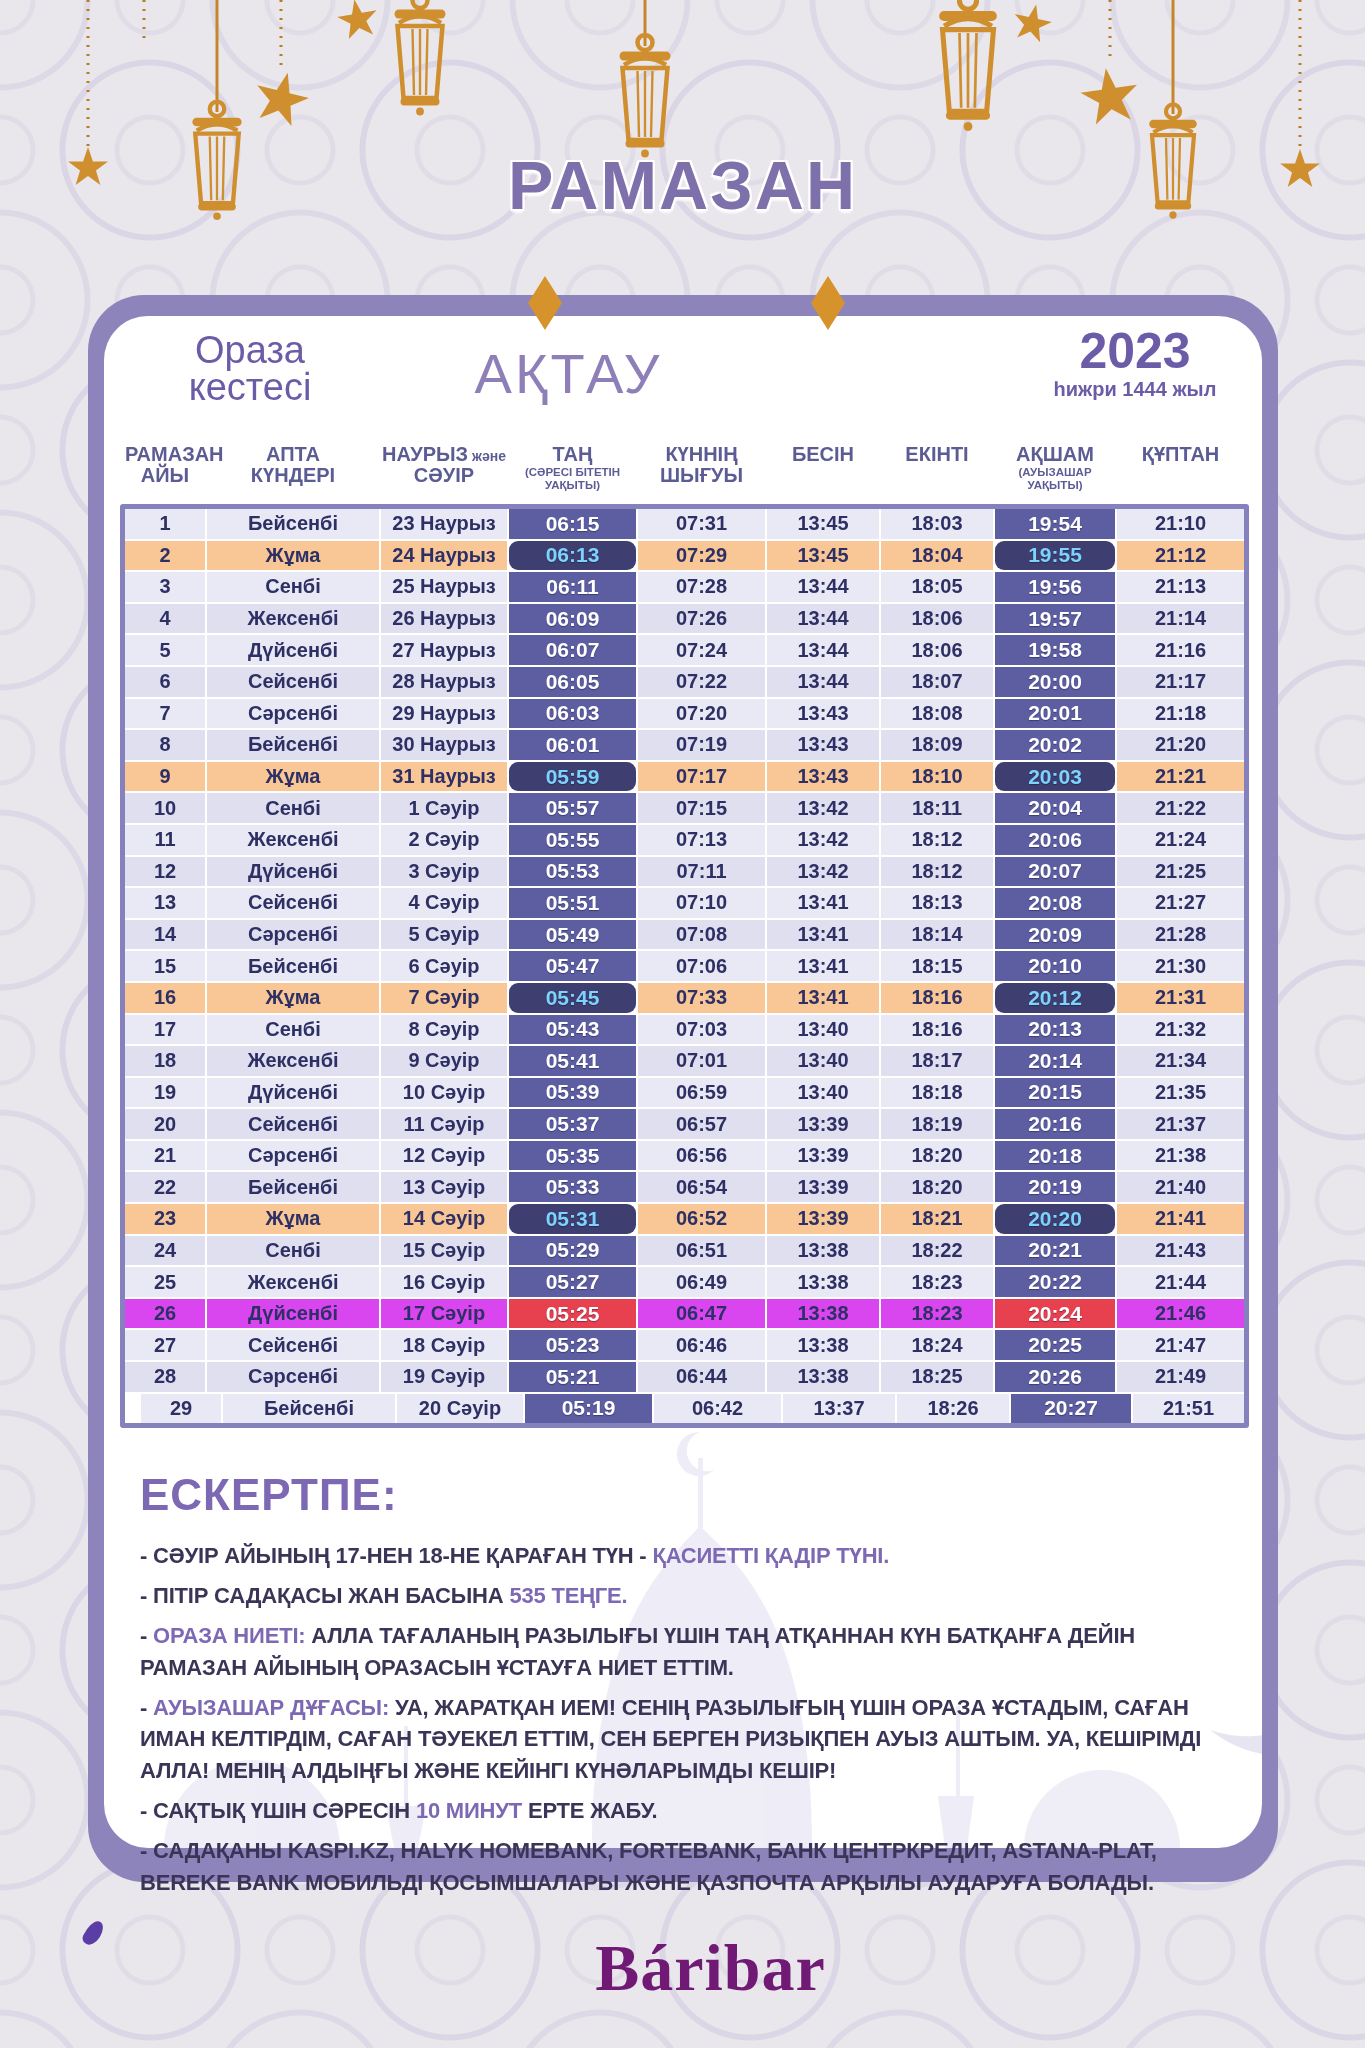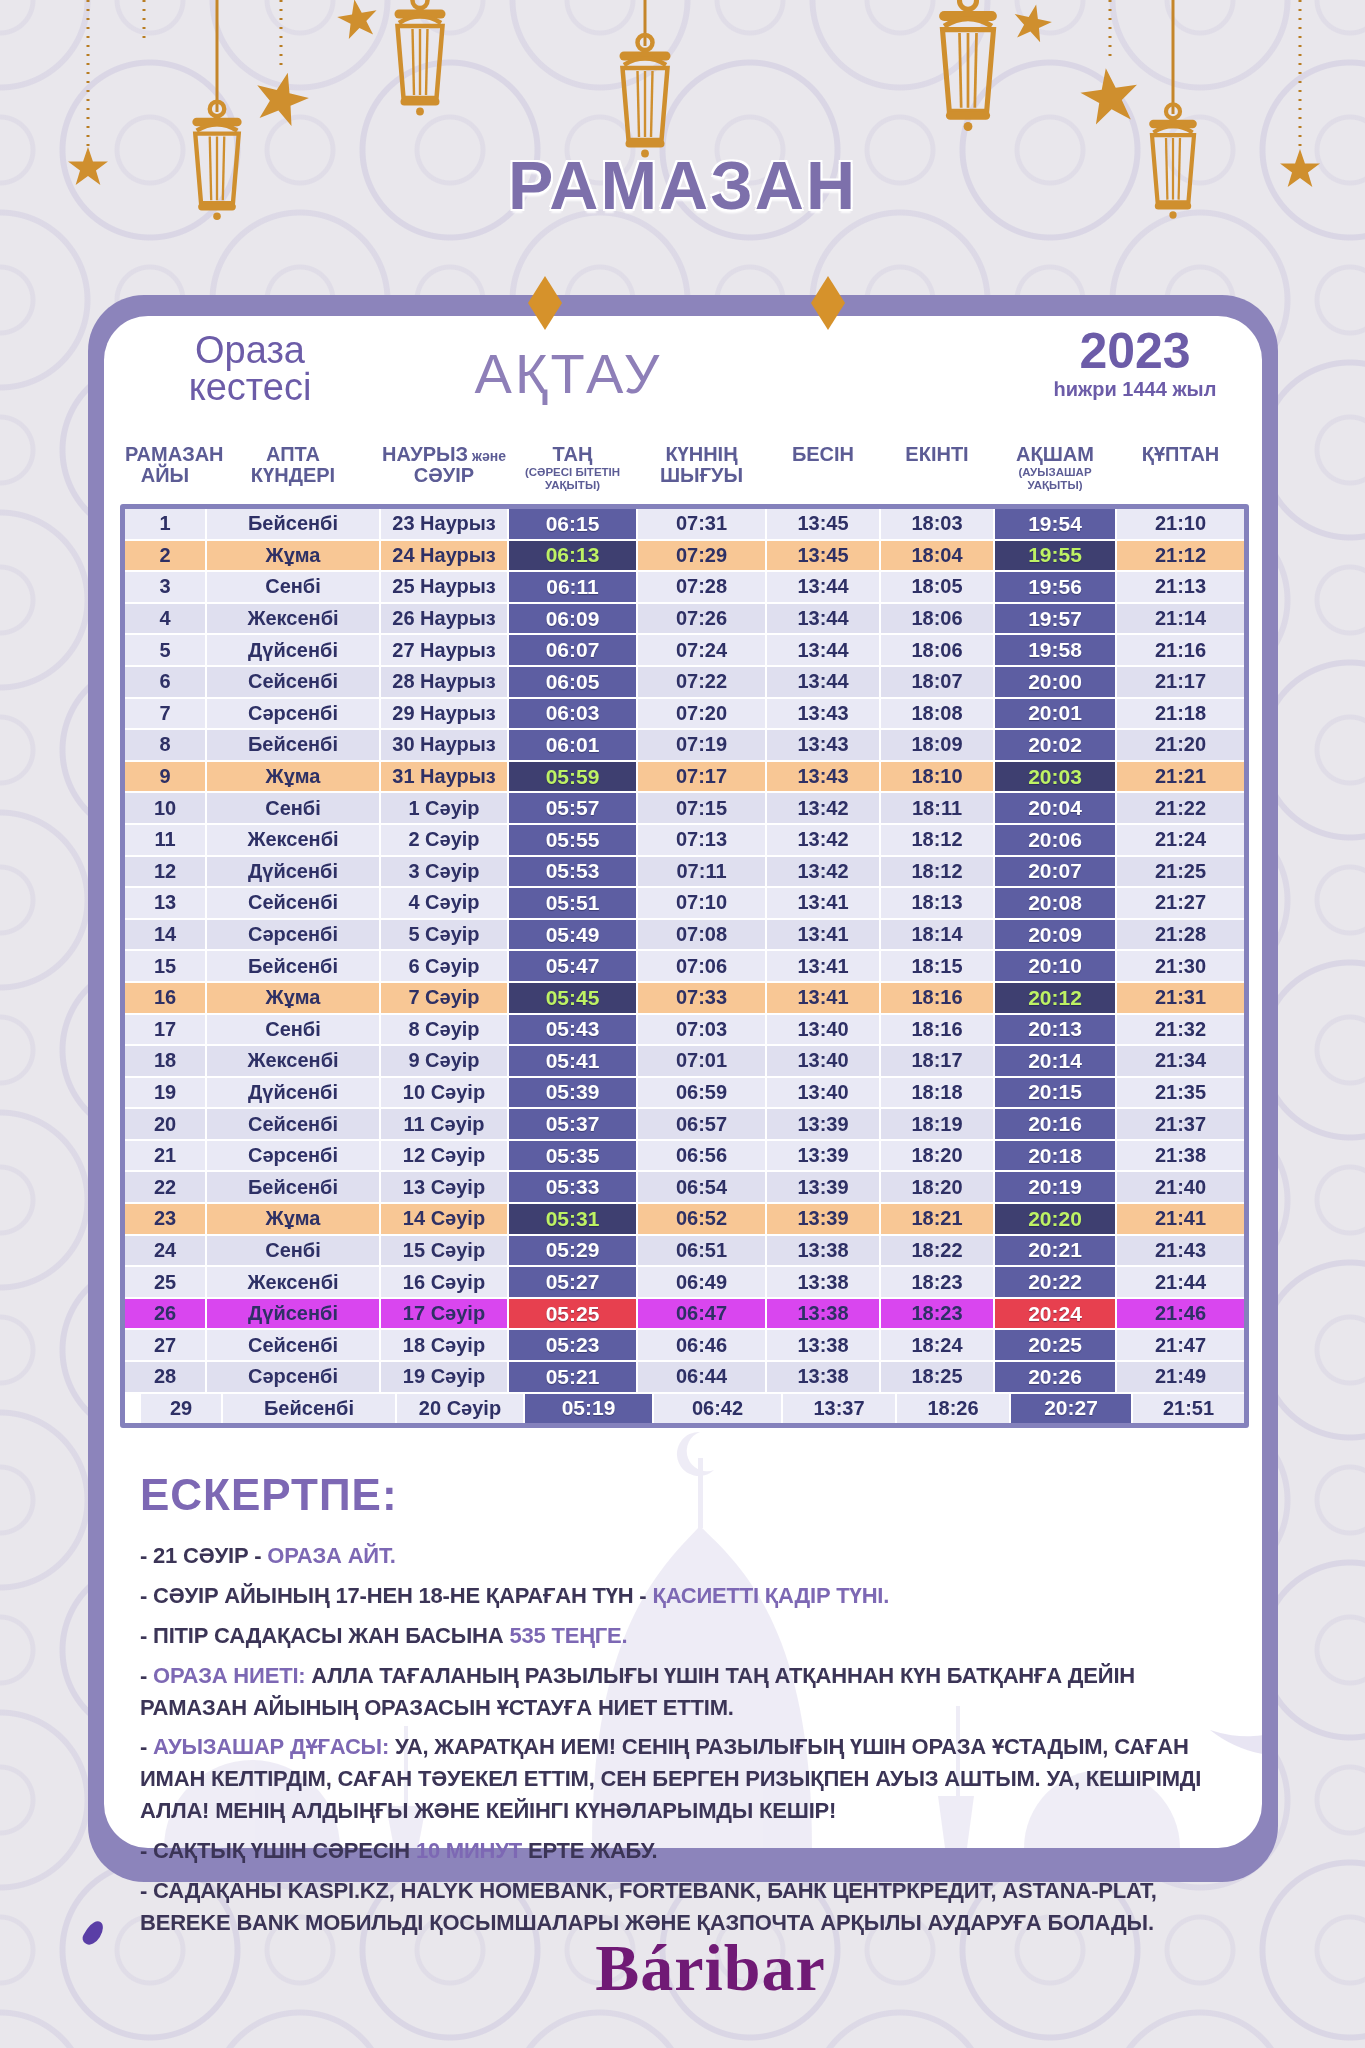--- a/index.html
+++ b/index.html
@@ -67,21 +67,21 @@
   }
   .trow:last-child{margin-bottom:0;padding-left:16px;}
   .tcell{
     display:flex;align-items:center;justify-content:center;
     font-size:20px;font-weight:700;color:#2e3065;
   }
   .trow.odd  .tcell{background:#e9e9f5;}
   .trow.even .tcell{background:#dfdfef;}
   .trow .tcell.spec{background:#5d5ea2;color:#ffffff;font-weight:800;font-size:21px;text-shadow:0 1px 1px rgba(20,20,60,.45);}
   .trow.friday .tcell{background:#f8c795;font-weight:800;}
-  .trow.friday .tcell.spec{background:#3e3f70;color:#bef264;}
+  .trow.friday .tcell.spec{background:#3e3f70;color:#7dd3fc;border-radius:9px;}
   .trow.qadir .tcell{background:#d946ef;font-weight:800;}
   .trow.qadir .tcell.spec{background:#e7404f;color:#ffffff;}
 
   .notes-head{
     position:absolute;left:140px;top:1470px;
     font-size:44px;font-weight:800;letter-spacing:1px;color:#7d68b4;
   }
   .notes{position:absolute;left:140px;top:1540px;width:1085px;}
   .note-line{
     font-size:22px;font-weight:700;color:#3b3456;line-height:1.45;
@@ -464,21 +464,20 @@
       <div class="tcell">06:42</div>
       <div class="tcell">13:37</div>
       <div class="tcell">18:26</div>
       <div class="tcell spec">20:27</div>
       <div class="tcell">21:51</div>
     </div>
   </div>
 
 <div class="notes-head">ЕСКЕРТПЕ:</div>
 <div class="notes" id="notes">
-    <div class="note-line"><span>- 21 СӘУІР - </span><span class="note-hl">ОРАЗА АЙТ.</span></div>
     <div class="note-line"><span>- СӘУІР АЙЫНЫҢ 17-НЕН 18-НЕ ҚАРАҒАН ТҮН - </span><span class="note-hl">ҚАСИЕТТІ ҚАДІР ТҮНІ.</span></div>
     <div class="note-line"><span>- ПІТІР САДАҚАСЫ ЖАН БАСЫНА </span><span class="note-hl">535 ТЕҢГЕ.</span></div>
     <div class="note-line"><span>- </span><span class="note-hl">ОРАЗА НИЕТІ:</span><span> АЛЛА ТАҒАЛАНЫҢ РАЗЫЛЫҒЫ ҮШІН ТАҢ АТҚАННАН КҮН БАТҚАНҒА ДЕЙІН РАМАЗАН АЙЫНЫҢ ОРАЗАСЫН ҰСТАУҒА НИЕТ ЕТТІМ.</span></div>
     <div class="note-line"><span>- </span><span class="note-hl">АУЫЗАШАР ДҰҒАСЫ:</span><span> УА, ЖАРАТҚАН ИЕМ! СЕНІҢ РАЗЫЛЫҒЫҢ ҮШІН ОРАЗА ҰСТАДЫМ, САҒАН ИМАН КЕЛТІРДІМ, САҒАН ТӘУЕКЕЛ ЕТТІМ, СЕН БЕРГЕН РИЗЫҚПЕН АУЫЗ АШТЫМ. УА, КЕШІРІМДІ АЛЛА! МЕНІҢ АЛДЫҢҒЫ ЖӘНЕ КЕЙІНГІ КҮНӘЛАРЫМДЫ КЕШІР!</span></div>
     <div class="note-line"><span>- САҚТЫҚ ҮШІН СӘРЕСІН </span><span class="note-hl">10 МИНУТ</span><span> ЕРТЕ ЖАБУ.</span></div>
     <div class="note-line"><span>- САДАҚАНЫ KASPI.KZ, HALYK HOMEBANK, FORTEBANK, БАНК ЦЕНТРКРЕДИТ, ASTANA-PLAT, BEREKE BANK МОБИЛЬДІ ҚОСЫМШАЛАРЫ ЖӘНЕ ҚАЗПОЧТА АРҚЫЛЫ АУДАРУҒА БОЛАДЫ.</span></div>
   </div>
 
 <div class="logo">
   <span class="logo-inner">Báribar</span><span class="logo-accent"></span>

